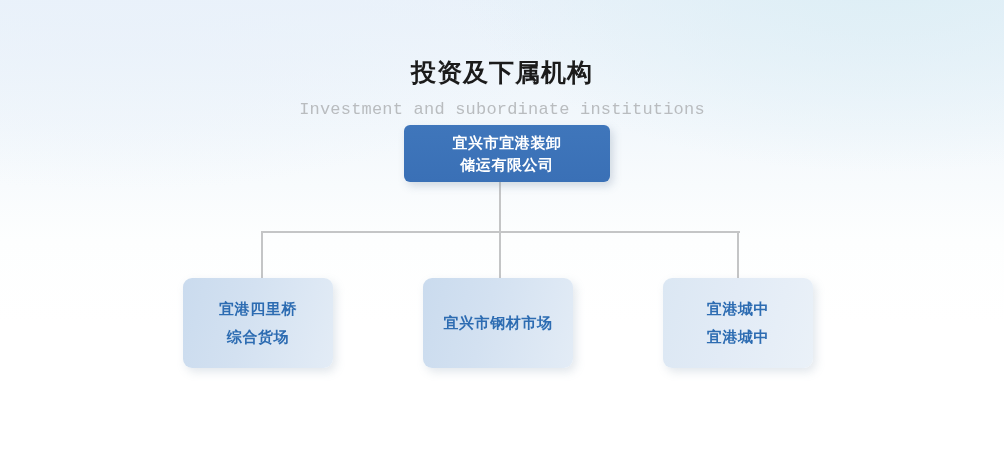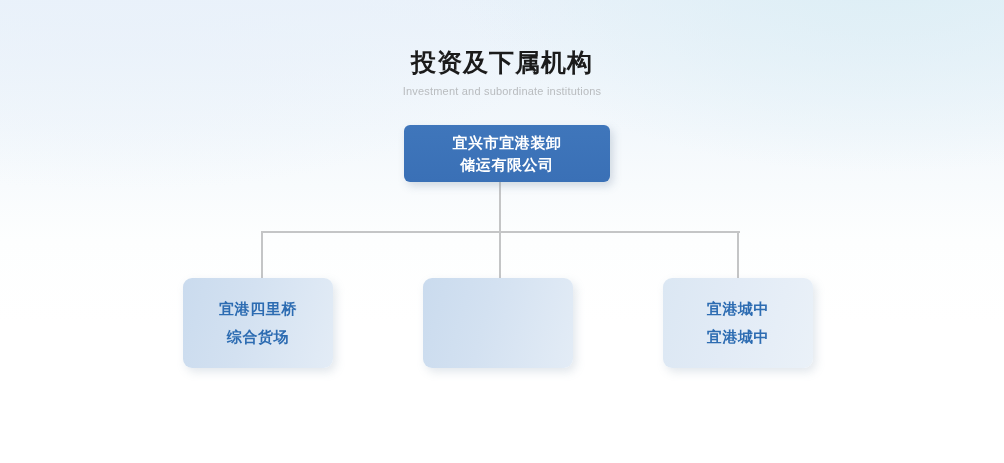--- a/index.html
+++ b/index.html
@@ -31,29 +31,30 @@
     top: 44px;
     width: 1004px;
     text-align: center;
   }
   .main-title {
     font-size: 25px;
     font-weight: bold;
     color: #1b1b1b;
     letter-spacing: 1px;
     line-height: 32px;
-    margin: 2px;
+    margin: 12px;
   }
   .sub-title {
-    font-size: 11px;
+    font-size: 17px;
     color: #b9bcbf;
     letter-spacing: 0.2px;
     line-height: 20px;
     margin: 3px 0 0 0;
     font-weight: normal;
+    font-family: Liberation Mono, monospace;
   }
 
   
   .connector-layer {
     position: absolute;
     left: 0;
     top: 0;
     width: 1004px;
     height: 463px;
     pointer-events: none;
@@ -144,20 +145,21 @@
     <span class="node-line">宜港四里桥</span>
     <span class="node-line">综合货场</span>
   </div>
 
   <div class="node node-root" id="node-root">
     <span class="node-line">宜兴市宜港装卸</span>
     <span class="node-line">储运有限公司</span>
   </div>
 
   <div class="node node-child" id="node-child-1">
+    <span class="node-line">宜兴市钢材市场</span>
   </div>
 
   <div class="node node-child" id="node-child-2">
     <span class="node-line">宜港城中</span>
     <span class="node-line">宜港城中</span>
   </div>
 
 </div>
 
 </body></html>

